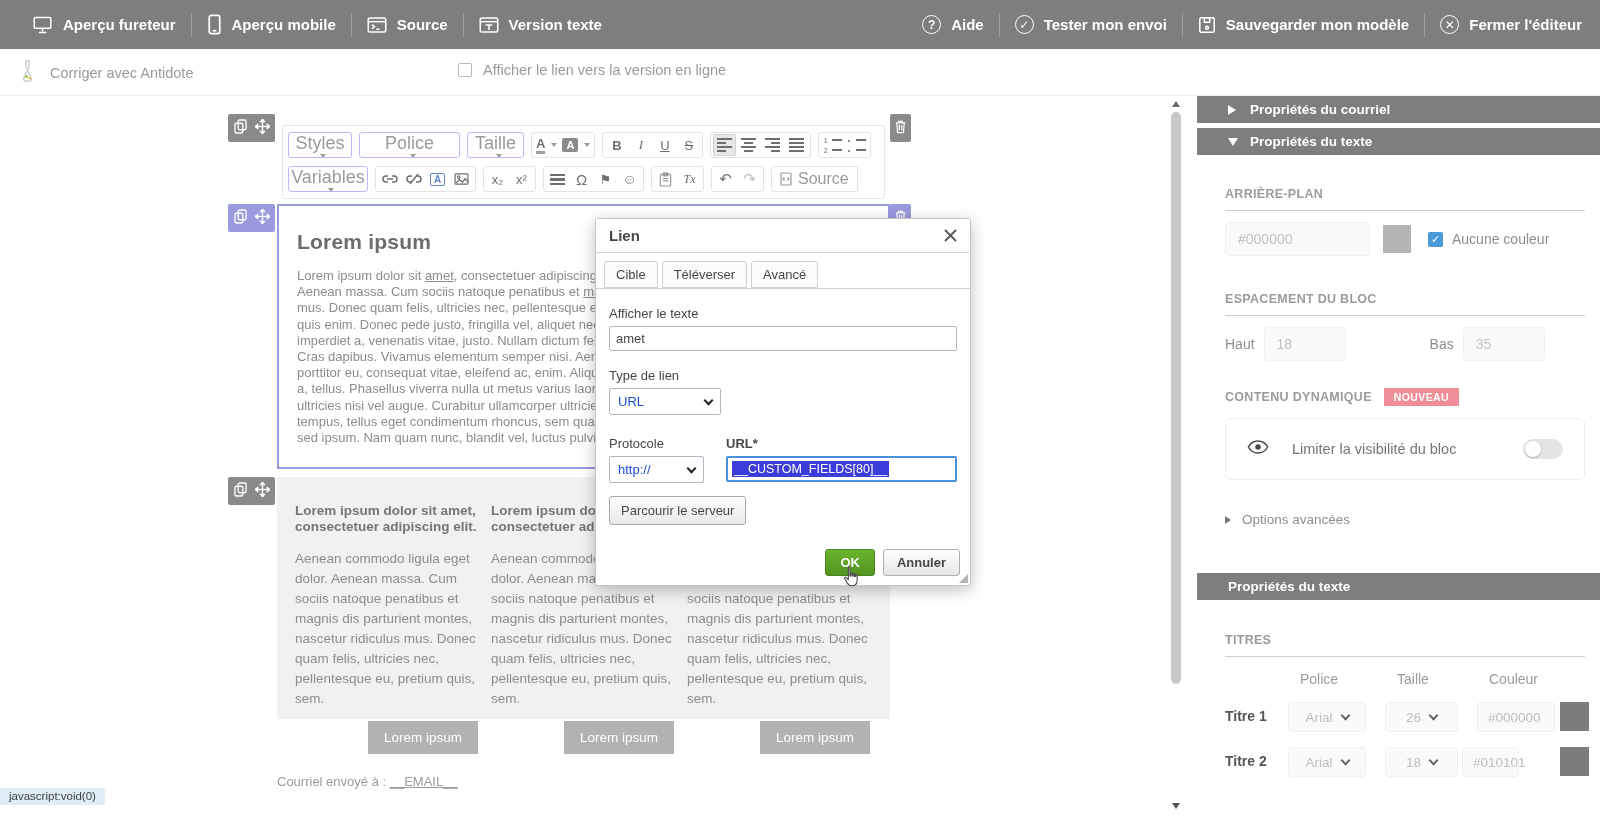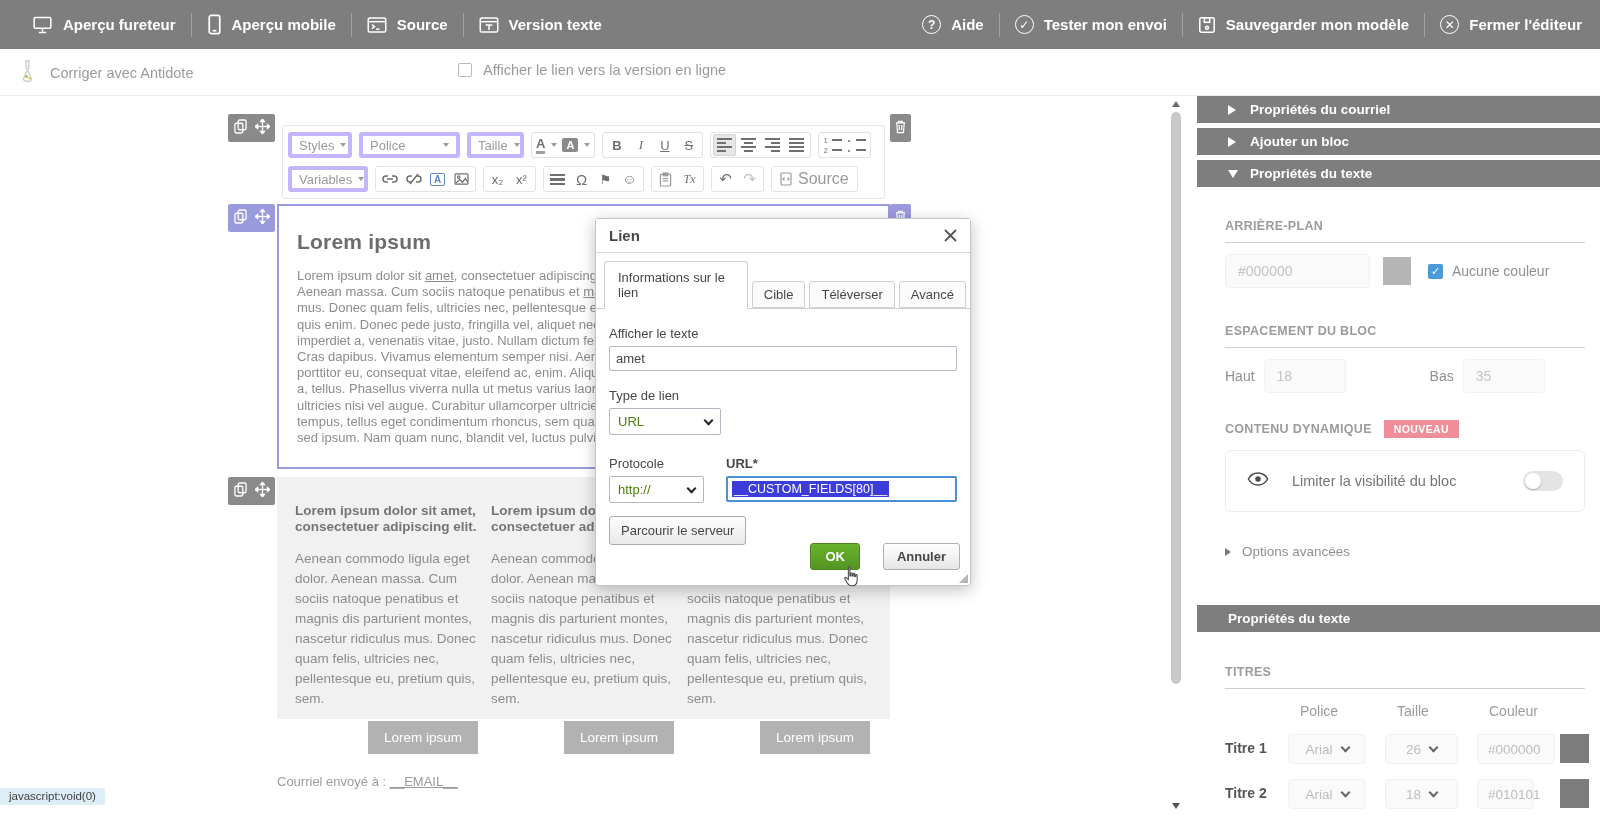--- a/index.html
+++ b/index.html
@@ -33,22 +33,22 @@
   .handle{position:absolute;width:47px;height:28px;border-radius:2px;display:flex;align-items:center;
     justify-content:center;gap:8px;cursor:pointer;}
   .handle.gray,.trash.gray{background:#8a8a8a;}
   .handle.purple,.trash.purple{background:#9a9ade;}
   .trash{position:absolute;width:21px;height:28px;border-radius:2px;display:flex;align-items:center;
     justify-content:center;cursor:pointer;}
 
   .block-toolbar{position:absolute;left:277px;top:14px;width:613px;height:88px;background:#fff;}
   .cke-box{margin:15px 5px 0 5px;border:1px solid #e6e6e6;border-radius:3px;background:#fff;padding:4px 5px;}
   .cke-row{display:flex;align-items:center;gap:7px;height:30px;}
-  .cke-select{height:26px;border:4px solid #c4b5fd;border-radius:3px;background:#fff;display:flex;
-    align-items:center;justify-content:space-between;padding:0 7px;color:#9b9b9b;font-size:13px;cursor:pointer;}
+  .cke-select{height:26px;border:1px solid #c4b5fd;border-radius:3px;background:#fff;display:flex;
+    align-items:center;justify-content:space-between;padding:0 7px;color:#9b9b9b;font-size:18px;cursor:pointer;flex-direction:column;}
   .caret{width:0;height:0;border-left:3.5px solid transparent;border-right:3.5px solid transparent;
     border-top:4px solid #9b9b9b;margin-left:6px;}
   .grp{height:26px;border:1px solid #e3e3e3;border-radius:3px;background:#fff;display:flex;
     align-items:center;padding:0 2px;gap:1px;}
   .btn{min-width:23px;height:22px;display:flex;align-items:center;justify-content:center;
     color:#6f6f6f;font-size:13px;cursor:pointer;border-radius:2px;padding:0 2px;}
   .btn.active{background:#e7e7e7;border:1px solid #d4d4d4;}
   .btn.dim{color:#c0c0c0;}
   .g-b{font-weight:bold;} .g-i{font-style:italic;font-family:"Liberation Serif",serif;}
   .g-u{text-decoration:underline;} .g-s{text-decoration:line-through;}
@@ -147,30 +147,30 @@
   .dlg-tabs{display:flex;align-items:flex-end;padding:8px 0 0 8px;border-bottom:1px solid #d0d0d0;position:relative;}
   .tab{border:1px solid #d0d0d0;border-bottom:1px solid #d0d0d0;background:#fbfbfb;border-radius:3px 3px 0 0;
     padding:5px 11px;margin-right:4px;margin-bottom:0;cursor:pointer;color:#474747;}
   .tab.active{background:#fff;border-bottom-color:#fff;padding:8px 13px;margin-bottom:-1px;}
   .dlg-body{padding:4px 13px;position:relative;height:252px;}
   .dlg-label{margin:13px 0 5px 0;color:#474747;}
   .dlg-label.b{font-weight:bold;}
   .txt-input{width:100%;height:25px;border:1px solid #b2b8c1;border-radius:2px;padding:0 6px;
     font-size:13px;color:#474747;font-family:inherit;background:#fff;}
   .sel-box{height:27px;border:1px solid #b2b8c1;border-radius:2px;background:#fff;display:flex;
-    align-items:center;justify-content:space-between;padding:0 8px;cursor:pointer;color:#4d7c0f;}
+    align-items:center;justify-content:space-between;padding:0 8px;cursor:pointer;color:#1d4ed8;}
   .sel-chev{width:7px;height:7px;border-right:2px solid #222;border-bottom:2px solid #222;
     transform:rotate(45deg);margin-top:-3px;}
   .proto-row{display:flex;gap:22px;}
   .url-input{height:26px;border:2px solid #4a90d9;border-radius:2px;display:flex;align-items:center;
     padding:0 4px;background:#fff;}
   .sel-text{background:#3c3cd8;color:#fff;padding:1px 2px;font-size:12.5px;}
   .browse-btn{margin-top:13px;padding:6px 11px;border:1px solid #ababab;border-radius:3px;
     background:linear-gradient(#fdfdfd,#e9e9e9);font-size:13px;color:#474747;cursor:pointer;font-family:inherit;}
-  .dlg-footer{position:absolute;right:10px;bottom:15px;display:flex;gap:23px;justify-content:space-between;}
+  .dlg-footer{position:absolute;right:10px;bottom:9px;display:flex;gap:8px;justify-content:space-between;}
   .ok-btn{background:linear-gradient(#68b42c,#549423);border:1px solid #4a851d;color:#fff;
     font-weight:bold;font-size:13px;padding:5px 14px;border-radius:3px;cursor:pointer;font-family:inherit;}
   .cancel-btn{background:linear-gradient(#fff,#e6e6e6);border:1px solid #b0b0b0;color:#474747;
     font-weight:bold;font-size:13px;padding:5px 13px;border-radius:3px;cursor:pointer;font-family:inherit;}
   .grip{position:absolute;right:2px;bottom:2px;width:0;height:0;
     border-bottom:9px solid #b5b5b5;border-left:9px solid transparent;}
 
   .hand-cursor{position:absolute;left:843px;top:566px;z-index:99;pointer-events:none;}
 
   .statusbar{position:absolute;left:0;top:788px;height:17px;background:#ddeef7;color:#3f3f3f;
@@ -522,24 +522,20 @@
     <span class="vs-thumb"></span>
     <span class="vs-down"></span>
   </div>
 
   <aside class="sidebar">
     <div class="sb-head">
         <i class="tri-r"></i>
         <span>Propriétés du courriel</span>
       </div>
     <div class="sb-head">
-        <i class="tri-r"></i>
-        <span>Ajouter un bloc</span>
-      </div>
-    <div class="sb-head">
         <i class="tri-d"></i>
         <span>Propriétés du texte</span>
       </div>
 
     <div class="sb-body">
       <div class="sb-label" style="margin-top:32px">ARRIÈRE-PLAN</div>
       <hr class="sb-hr">
       <div class="bg-row">
         <input class="dis-input" style="width: 145px;" readonly="" value="#000000">
         <span class="swatch"></span>
@@ -606,39 +602,38 @@
       <div class="t-row">
         <span class="tname">Titre 2</span>
         <span class="dis-sel" style="left:63px;width:78px">
             <span>Arial</span>
             <i class="chev"></i>
           </span>
         <span class="dis-sel" style="left:160px;width:73px">
             <span>18</span>
             <i class="chev"></i>
           </span>
-        <span class="t-color" style="left:252px;width:57px">#010101</span>
+        <span class="t-color" style="left:237px;width:57px">#010101</span>
         <span class="t-swatch" style="left:335px"></span>
       </div>
 
     </div>
   </aside>
 
   <div class="dialog">
     <div class="dlg-title">
       <span>Lien</span>
       <span class="dlg-close">
           <svg width="13" height="13" viewBox="0 0 13 13" stroke="#5a5a5a" stroke-width="2">
             <line x1="1" y1="1" x2="12" y2="12"></line>
             <line x1="12" y1="1" x2="1" y2="12"></line>
           </svg>
         </span>
     </div>
     <div class="dlg-tabs">
-      <span class="tab active">Informations sur le lien</span>
       <span class="tab">Cible</span>
       <span class="tab">Téléverser</span>
       <span class="tab">Avancé</span>
     </div>
     <div class="dlg-body">
       <div class="dlg-label">Afficher le texte</div>
       <input class="txt-input" value="amet" style="">
       <div class="dlg-label" style="margin-top:17px">Type de lien</div>
       <div class="sel-box" style="width:112px">
           <span>URL</span>

